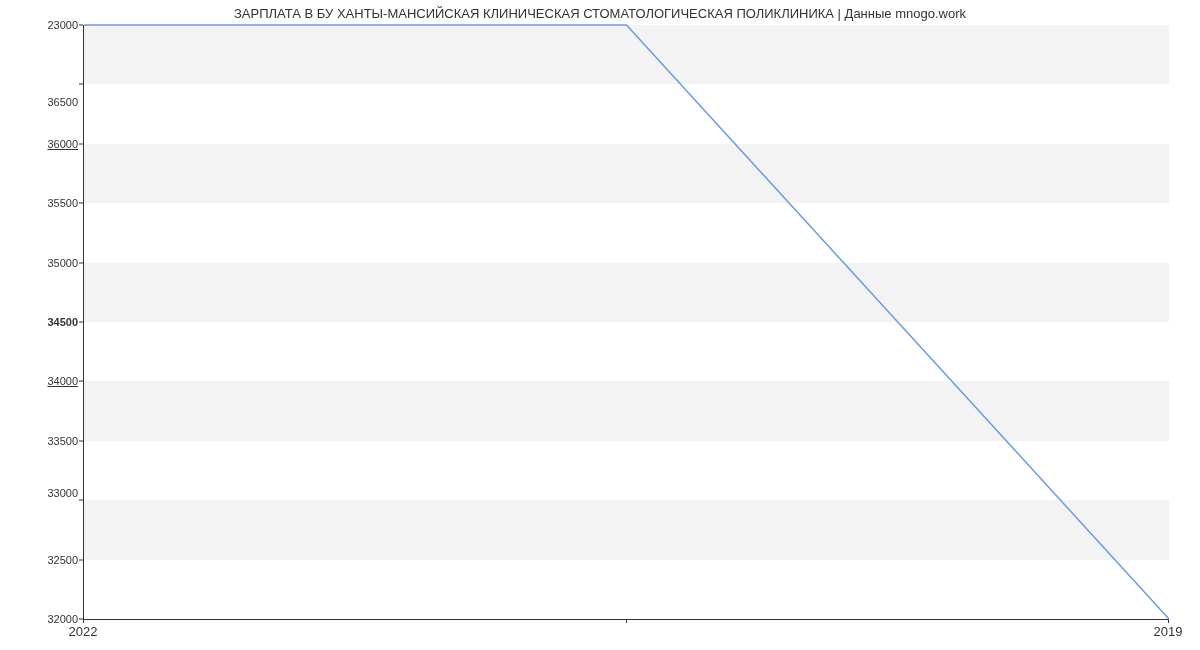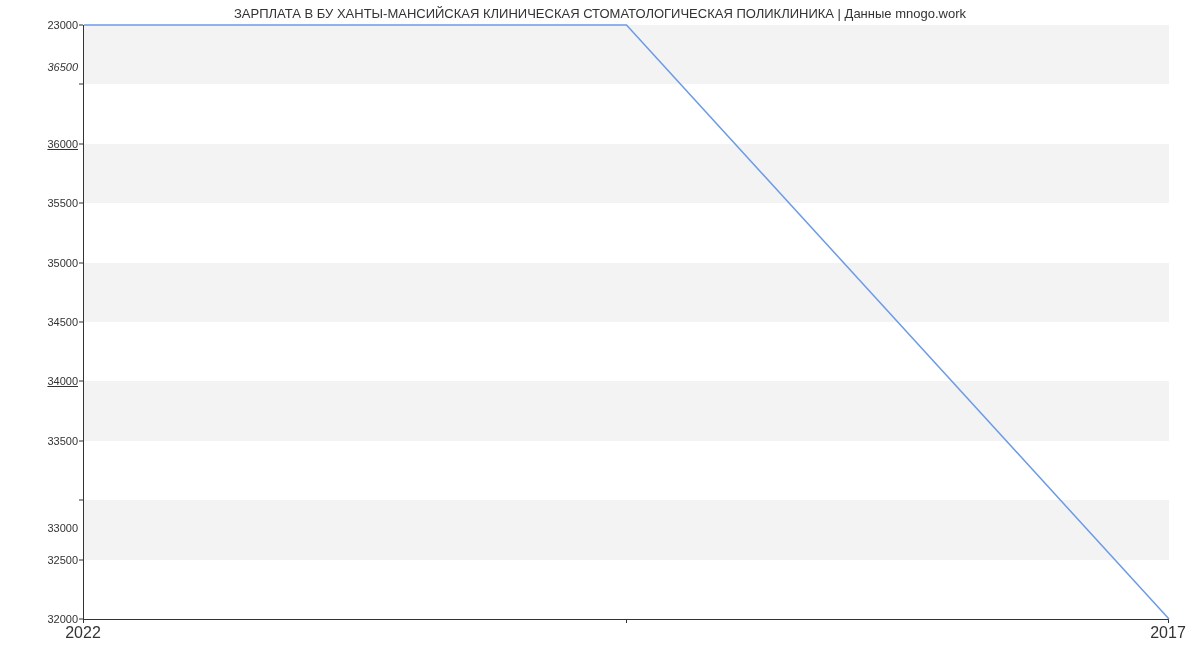--- a/index.html
+++ b/index.html
@@ -54,21 +54,21 @@
     position: absolute;
     left: 79px;
     width: 4px;
     height: 1px;
     background: #333;
     transform: translateY(-0.5px);
   }
   .xtick {
     position: absolute;
     top: 624px;
-    font-size: 16px;
+    font-size: 13px;
     color: #333;
     transform: translateX(-50%);
   }
   .xtick-mark {
     position: absolute;
     top: 619px;
     width: 1px;
     height: 4px;
     background: #333;
   }
@@ -85,46 +85,46 @@
 <body>
 
 <div class="chart-wrap">
   <div class="title">ЗАРПЛАТА В БУ ХАНТЫ-МАНСИЙСКАЯ КЛИНИЧЕСКАЯ СТОМАТОЛОГИЧЕСКАЯ ПОЛИКЛИНИКА | Данные mnogo.work</div>
 
   <div id="yticks">
       <div class="ytick" style="top: 619px;">32000</div>
       <div class="ytick-mark" style="top: 619px;"></div>
       <div class="ytick" style="top: 559.6px;">32500</div>
       <div class="ytick-mark" style="top: 559.6px;"></div>
-      <div class="ytick" style="top: 528px;">33000</div>
+      <div class="ytick" style="top: 493px;">33000</div>
       <div class="ytick-mark" style="top: 500.2px;"></div>
       <div class="ytick" style="top: 440.8px;">33500</div>
       <div class="ytick-mark" style="top: 440.8px;"></div>
       <div class="ytick" style="top: 381.4px; text-decoration: underline;">34000</div>
       <div class="ytick-mark" style="top: 381.4px;"></div>
-      <div class="ytick" style="top: 322px;">34500</div>
+      <div class="ytick" style="top: 322px; font-weight: bold;">34500</div>
       <div class="ytick-mark" style="top: 322px;"></div>
       <div class="ytick" style="top: 262.6px;">35000</div>
       <div class="ytick-mark" style="top: 262.6px;"></div>
       <div class="ytick" style="top: 203.2px;">35500</div>
       <div class="ytick-mark" style="top: 203.2px;"></div>
       <div class="ytick" style="top: 143.8px; text-decoration: underline;">36000</div>
       <div class="ytick-mark" style="top: 143.8px;"></div>
-      <div class="ytick" style="top: 67px; font-style: italic;">36500</div>
+      <div class="ytick" style="top: 102px;">36500</div>
       <div class="ytick-mark" style="top: 84.4px;"></div>
       <div class="ytick" style="top: 25px;">23000</div>
       <div class="ytick-mark" style="top: 25px;"></div>
     </div>
 
   <div id="xticks">
       <div class="xtick" style="left: 83px;">2022</div>
       <div class="xtick-mark" style="left: 83px;"></div>
       <div class="xtick" style="left: 625.5px; margin-top: 37px;">2023</div>
       <div class="xtick-mark" style="left: 625.5px;"></div>
-      <div class="xtick" style="left: 1168px;">2017</div>
+      <div class="xtick" style="left: 1168px;">2019</div>
       <div class="xtick-mark" style="left: 1168px;"></div>
     </div>
 
   <div class="plot">
     <div id="bands">
         <div class="band" style="top: 0px; height: 59.4px;"></div>
         <div class="band" style="top: 118.8px; height: 59.4px;"></div>
         <div class="band" style="top: 237.6px; height: 59.4px;"></div>
         <div class="band" style="top: 356.4px; height: 59.4px;"></div>
         <div class="band" style="top: 475.2px; height: 59.4px;"></div>

